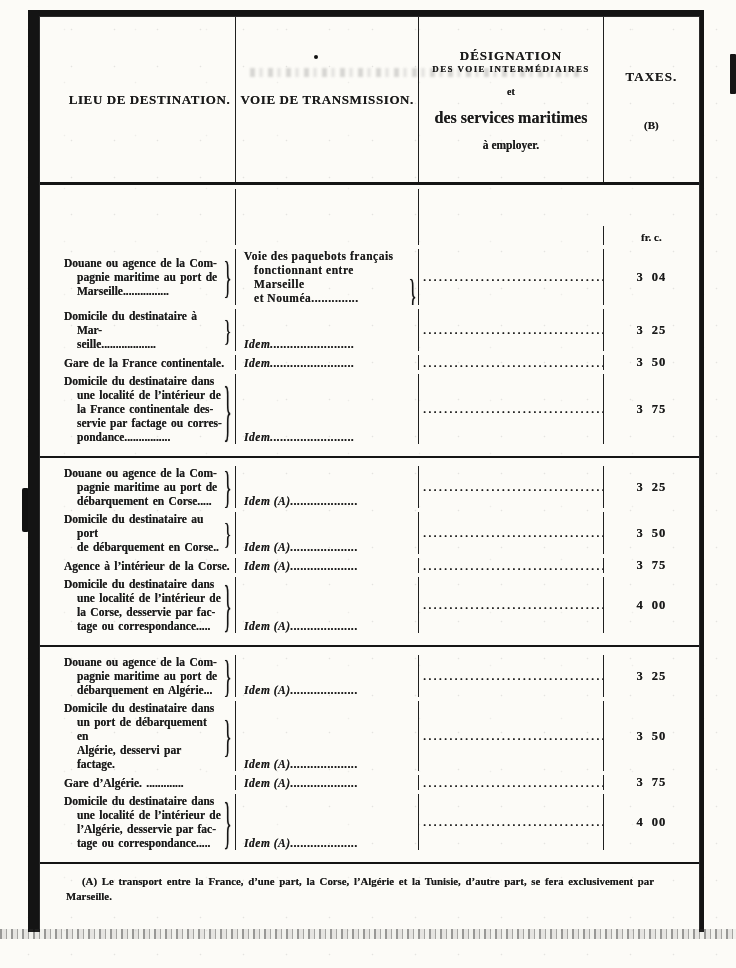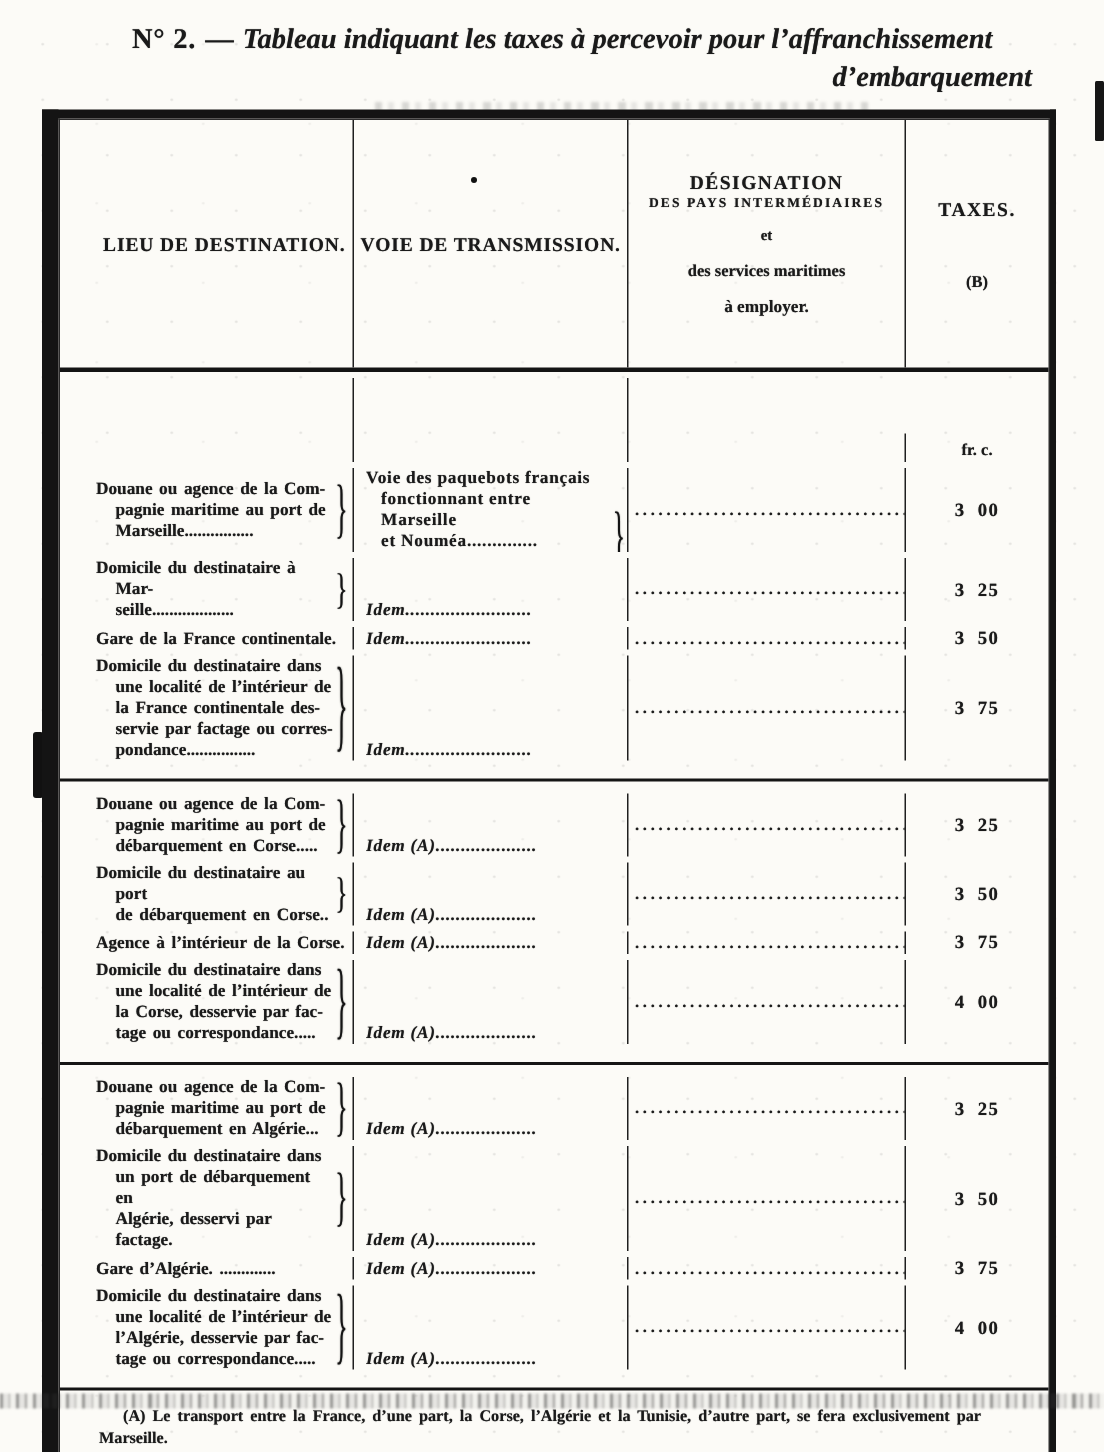--- a/index.html
+++ b/index.html
@@ -39,21 +39,21 @@
   .cols > div { border-left:1px solid #1f1f1f; min-width:0; }
   .cols > div:first-child { border-left:none;padding-left:24px; }
 
   
   .thead { height:168px; border-bottom:3px solid #141414; }
   .th { display:flex; flex-direction:column; align-items:center; justify-content:center; text-align:center; }
   .th-main { font-size:13px; font-weight:700; letter-spacing:0.6px; }
   .h3-1 { font-size:13px; font-weight:700; letter-spacing:1px; margin-bottom:0; }
   .h3-2 { font-size:9px;  font-weight:700; letter-spacing:1.4px; margin-bottom:12px; }
   .h3-3 { font-size:10px; font-weight:700; margin-bottom:12px; }
-  .h3-4 { font-size:11px; font-weight:700; margin-bottom:12px; }
+  .h3-4 { font-size:16px; font-weight:700; margin-bottom:12px; }
   .h3-5 { font-size:11.5px; font-weight:700; }
   .h4-1 { font-size:13px; font-weight:700; letter-spacing:1px; margin-bottom:34px; }
   .h4-2 { font-size:11px; font-weight:700; }
   .ink-dot { position:absolute; width:4px; height:4px; border-radius:50%; background:#111; }
 
   
   .sect { padding:4px 0 8px; }
   .sect + .sect { border-top:2px solid #151515; }
   .frc-row > div { }
   .frc { font-size:11px; font-weight:700; text-align:center; padding:5px 0 2px;margin-top:37px; }
@@ -88,44 +88,38 @@
     background:repeating-linear-gradient(90deg, rgba(25,25,25,.55) 0 2px, rgba(90,90,90,.18) 2px 6px, rgba(10,10,10,.45) 6px 7px, rgba(140,140,140,.12) 7px 11px);
     filter:blur(0.7px); }
   .edge-mark-tr { position:absolute; right:0; top:54px; width:6px; height:40px; background:#161616; border-radius:1px; }
   .edge-mark-left { position:absolute; left:22px; top:488px; width:7px; height:44px; background:#111; filter:blur(0.4px); border-radius:2px; }
 </style>
 </head>
 <body>
 
 <div class="page ink">
 
-  <div class="title-wrap">
-    <div class="title-l1">
-      <span class="title-num">N° 2.</span><span class="title-dash">—</span><span class="title-main">Tableau indiquant les taxes à percevoir pour l’affranchissement</span>
-    </div>
-    <div class="title-l2">d’embarquement</div>
-  </div>
   <div class="ghost-line"></div>
   <div class="edge-mark-tr"></div>
   <div class="edge-mark-left"></div>
 
   <div class="frame">
     <div class="frame-inner">
 
       <div class="cols thead">
         <div class="th">
           <div class="th-main">LIEU DE DESTINATION.</div>
         </div>
         <div class="th" style="position:relative;">
           <span class="ink-dot" style="top:38px;left:78px;"></span>
           <div class="th-main">VOIE DE TRANSMISSION.</div>
         </div>
         <div class="th">
           <div class="h3-1">DÉSIGNATION</div>
-          <div class="h3-2">DES PAYS INTERMÉDIAIRES</div>
+          <div class="h3-2">DES VOIE INTERMÉDIAIRES</div>
           <div class="h3-3">et</div>
           <div class="h3-4">des services maritimes</div>
           <div class="h3-5">à employer.</div>
         </div>
         <div class="th">
           <div class="h4-1">TAXES.</div>
           <div class="h4-2">(B)</div>
         </div>
       </div>
 
@@ -147,21 +141,21 @@
           <div class="c2">
               <span class="vtext">Voie des paquebots français
 fonctionnant entre Marseille
 et Nouméa..............</span>
               <span class="brace b3">}</span>
             </div>
           <div class="c3">
               <span class="leader">........................................</span>
             </div>
           <div class="c4">
-              <span class="tax">3 00</span>
+              <span class="tax">3 04</span>
             </div>
         </div>
 
         <div class="cols row">
           <div class="c1">
               <span class="dtext">Domicile du destinataire à Mar-
 seille...................</span>
               <span class="brace b2">}</span>
             </div>
           <div class="c2 it">

